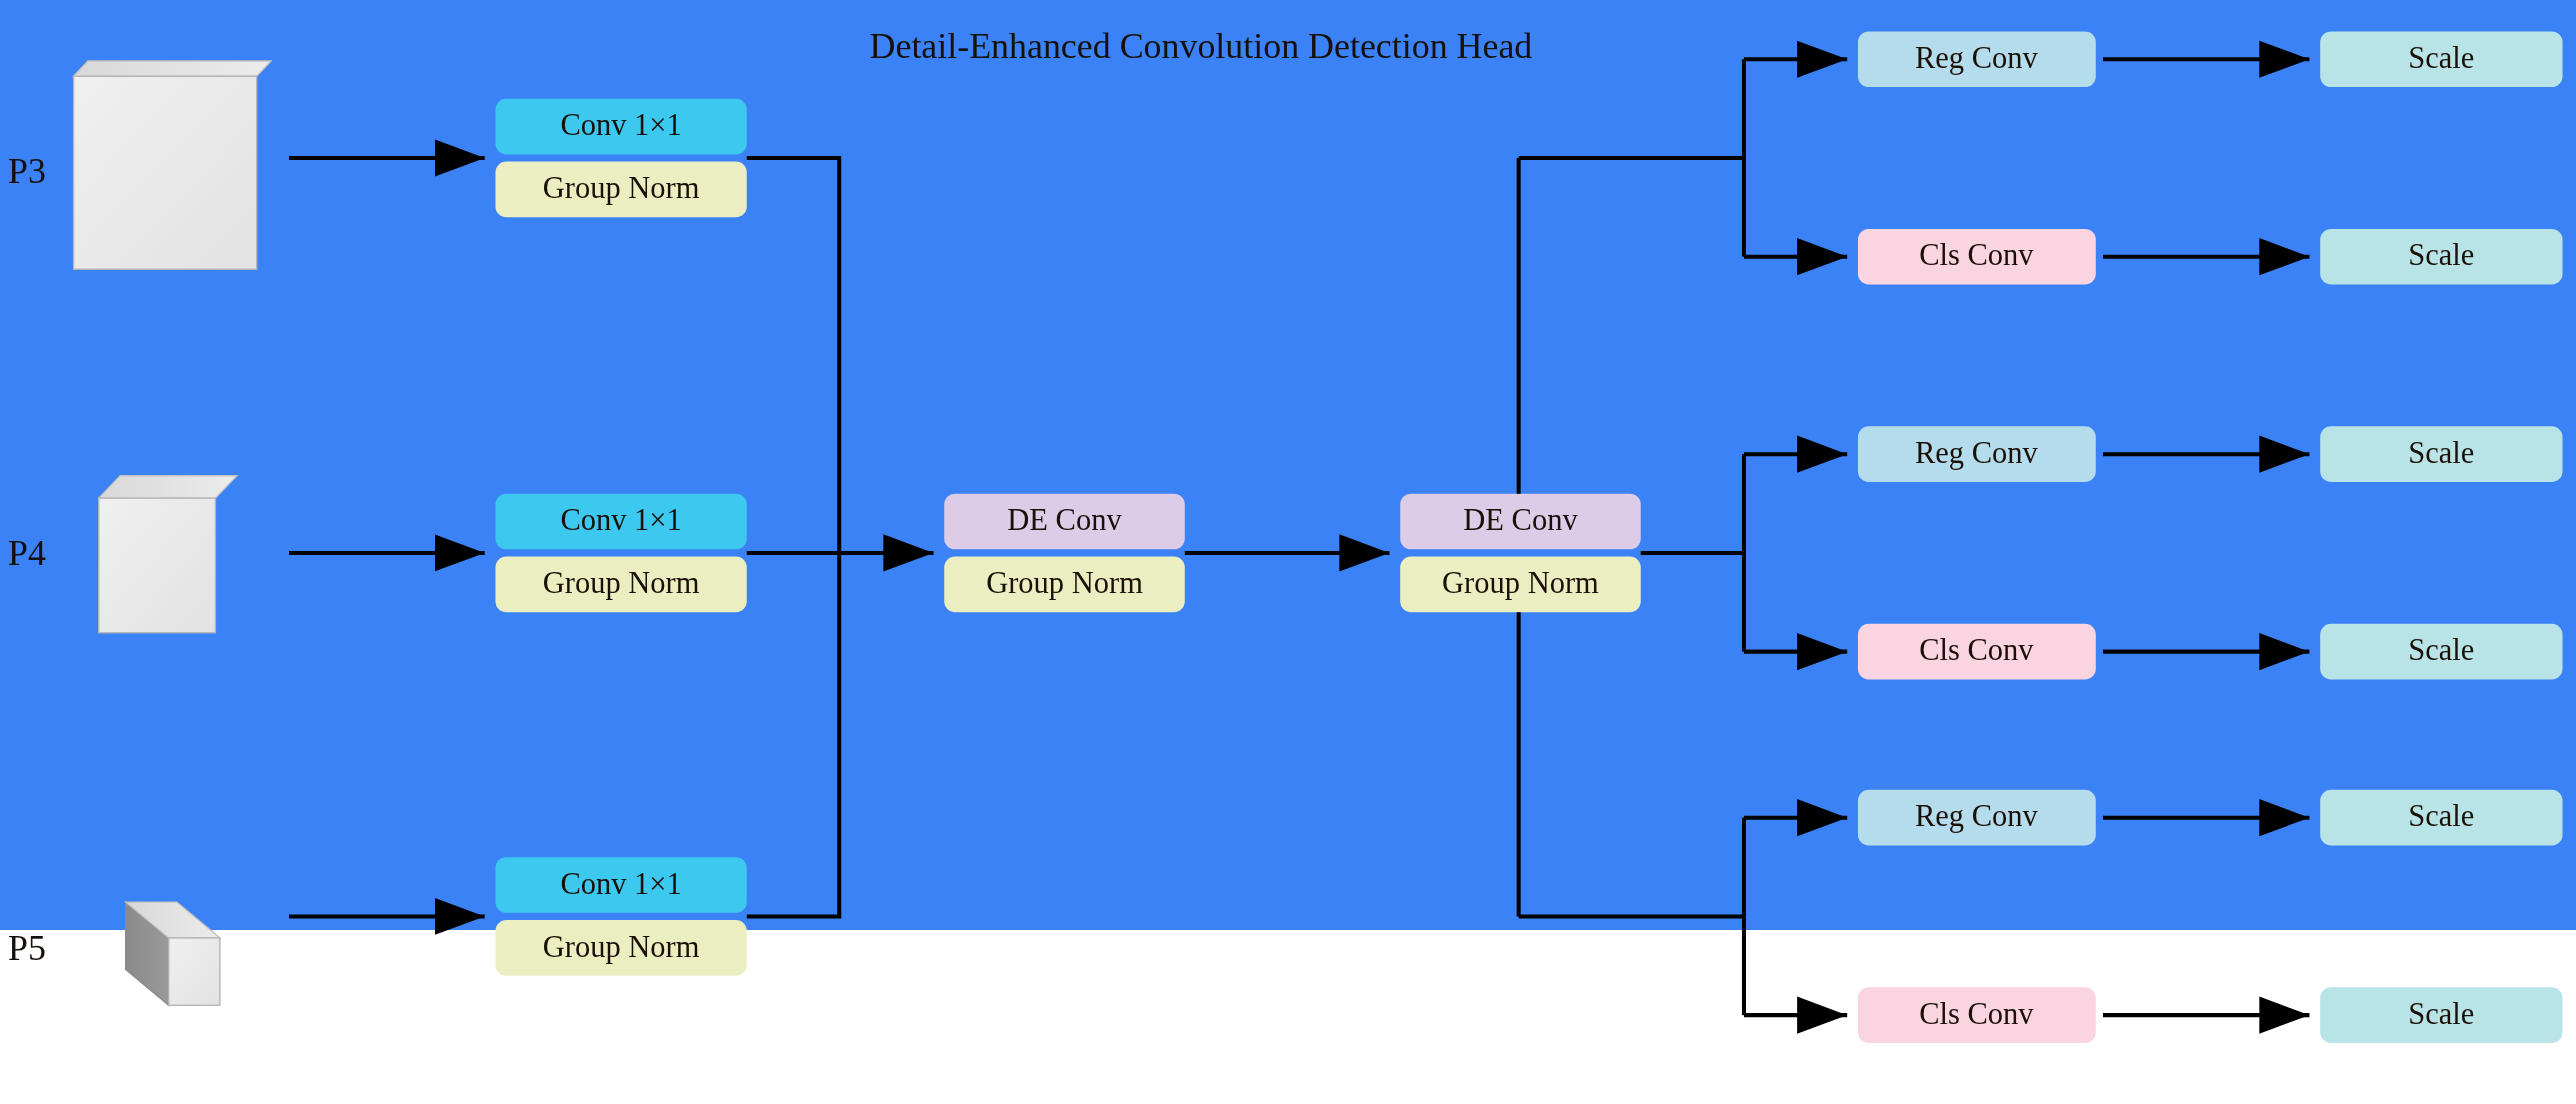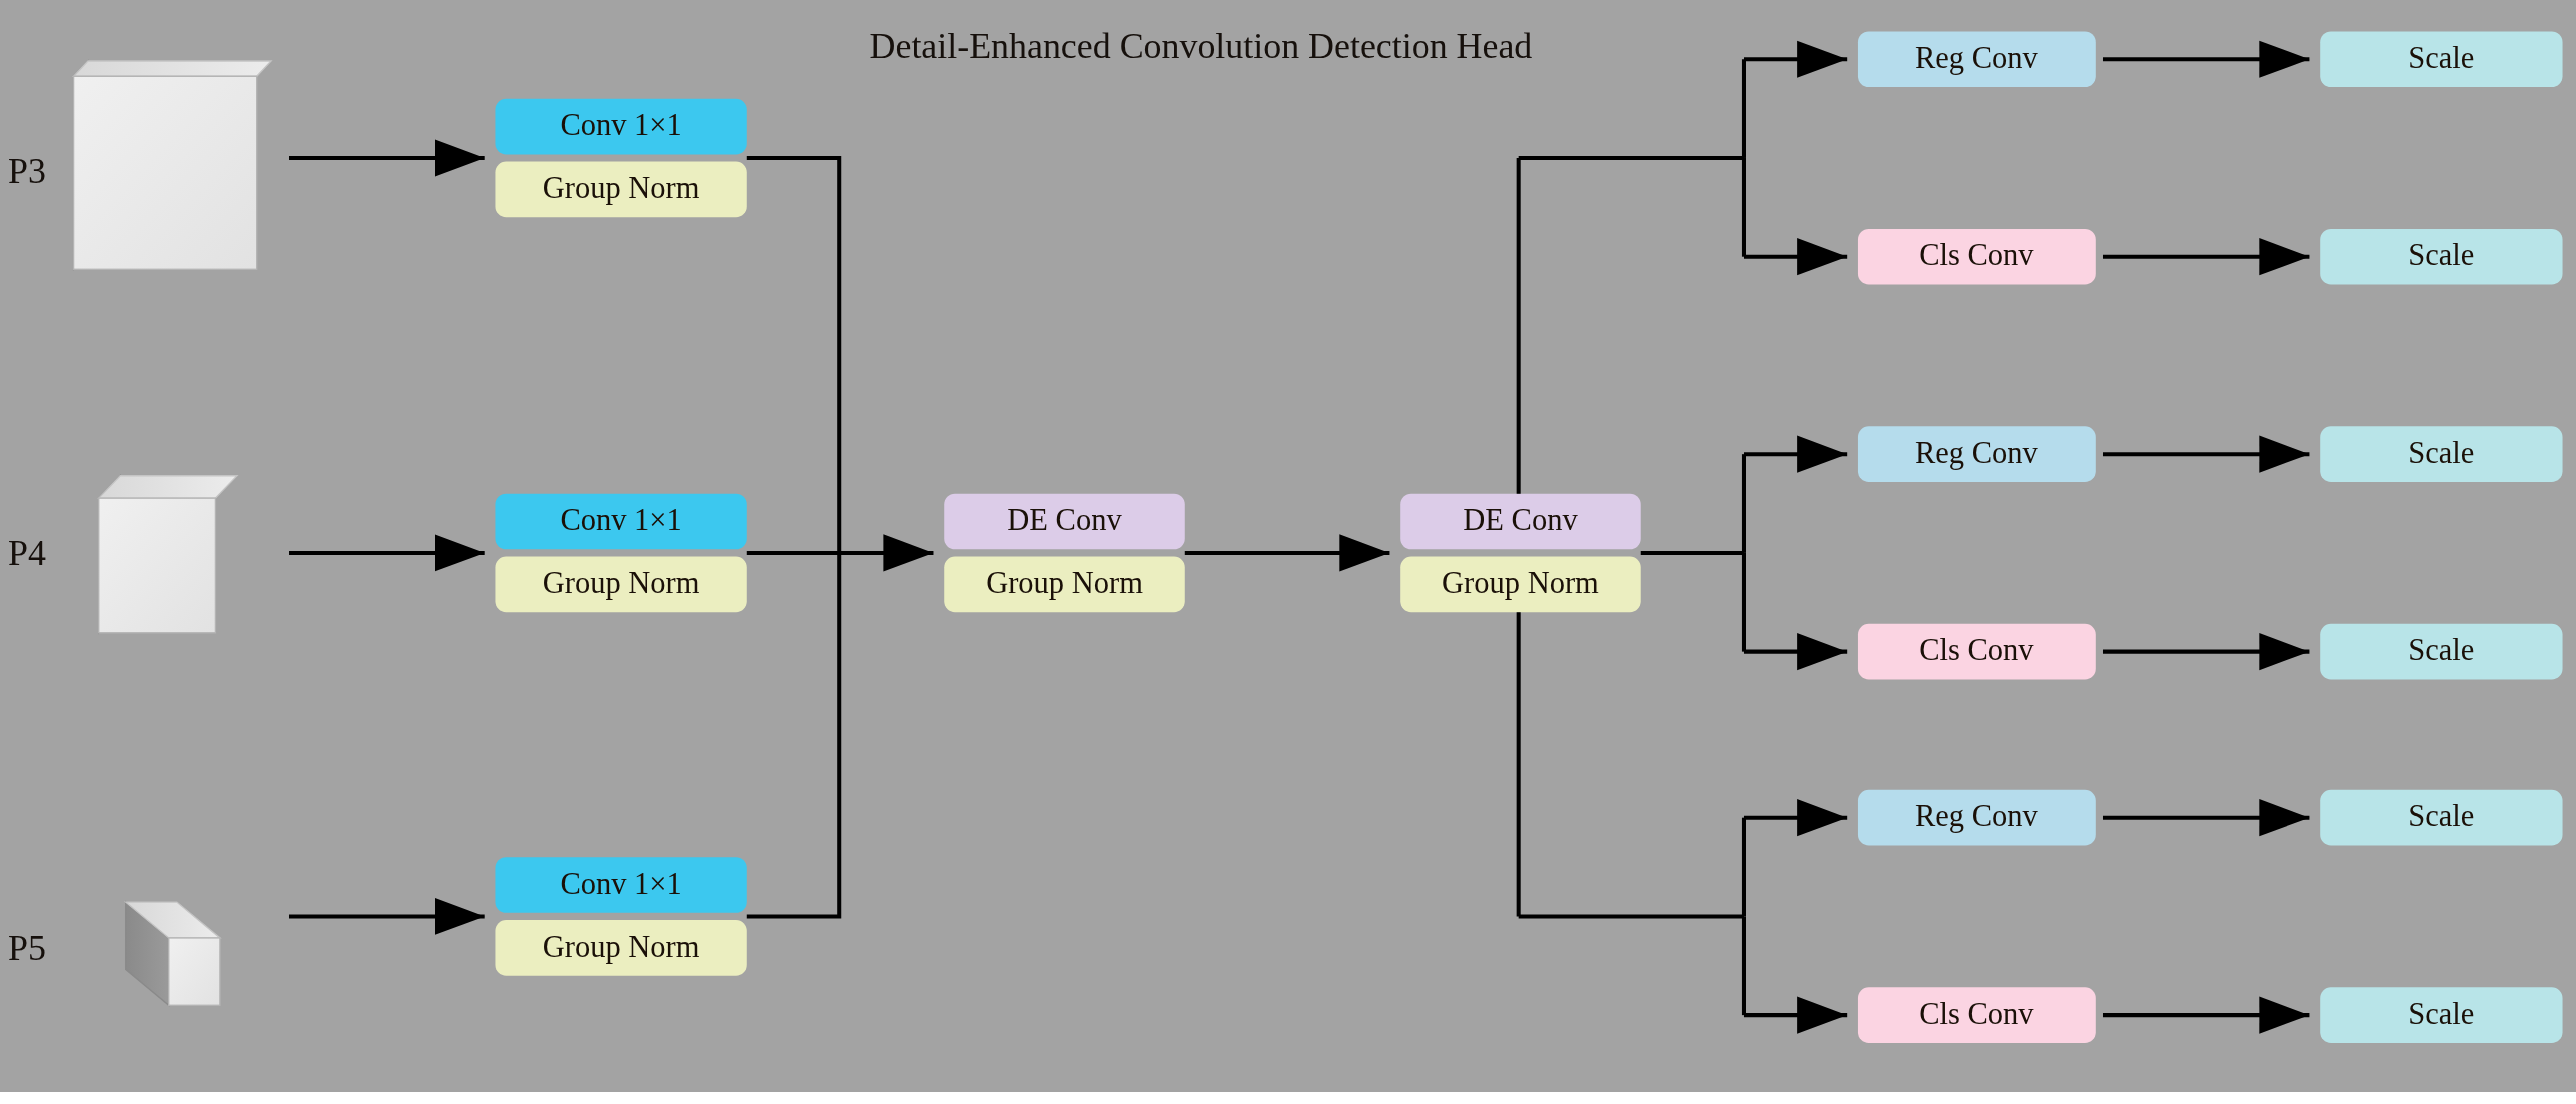--- a/index.html
+++ b/index.html
@@ -12,22 +12,22 @@
     height: 1104px;
     position: relative;
     overflow: hidden;
     font-family: "Liberation Serif", "DejaVu Serif", serif;
   }
   #stage {
     position: absolute;
     left: 0;
     top: 0;
     width: 2576px;
-    height: 1092px;
-    background: #a3a3a3;
+    height: 930px;
+    background: #3b82f6;
   }
   svg#diagram {
     position: absolute;
     left: 0;
     top: 0;
     width: 2576px;
     height: 1104px;
     display: block;
   }
   .boxlabel {

